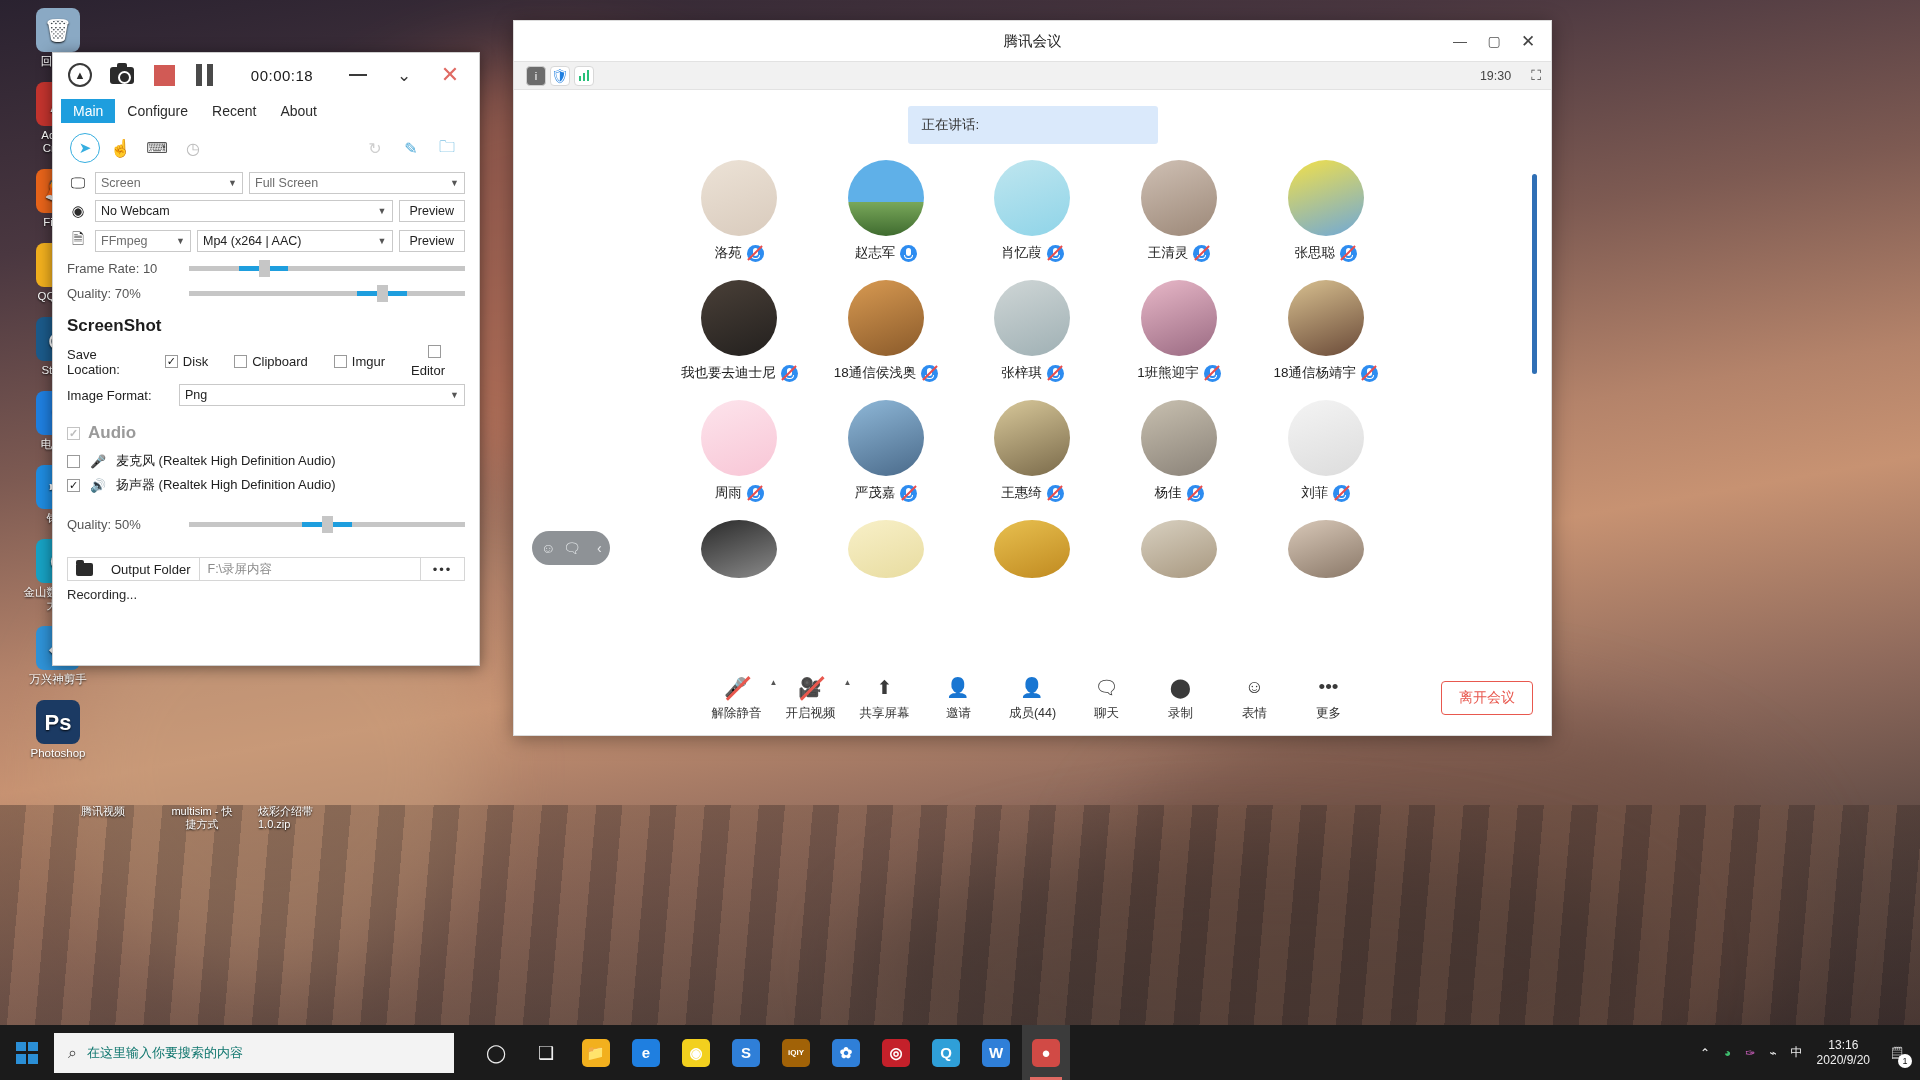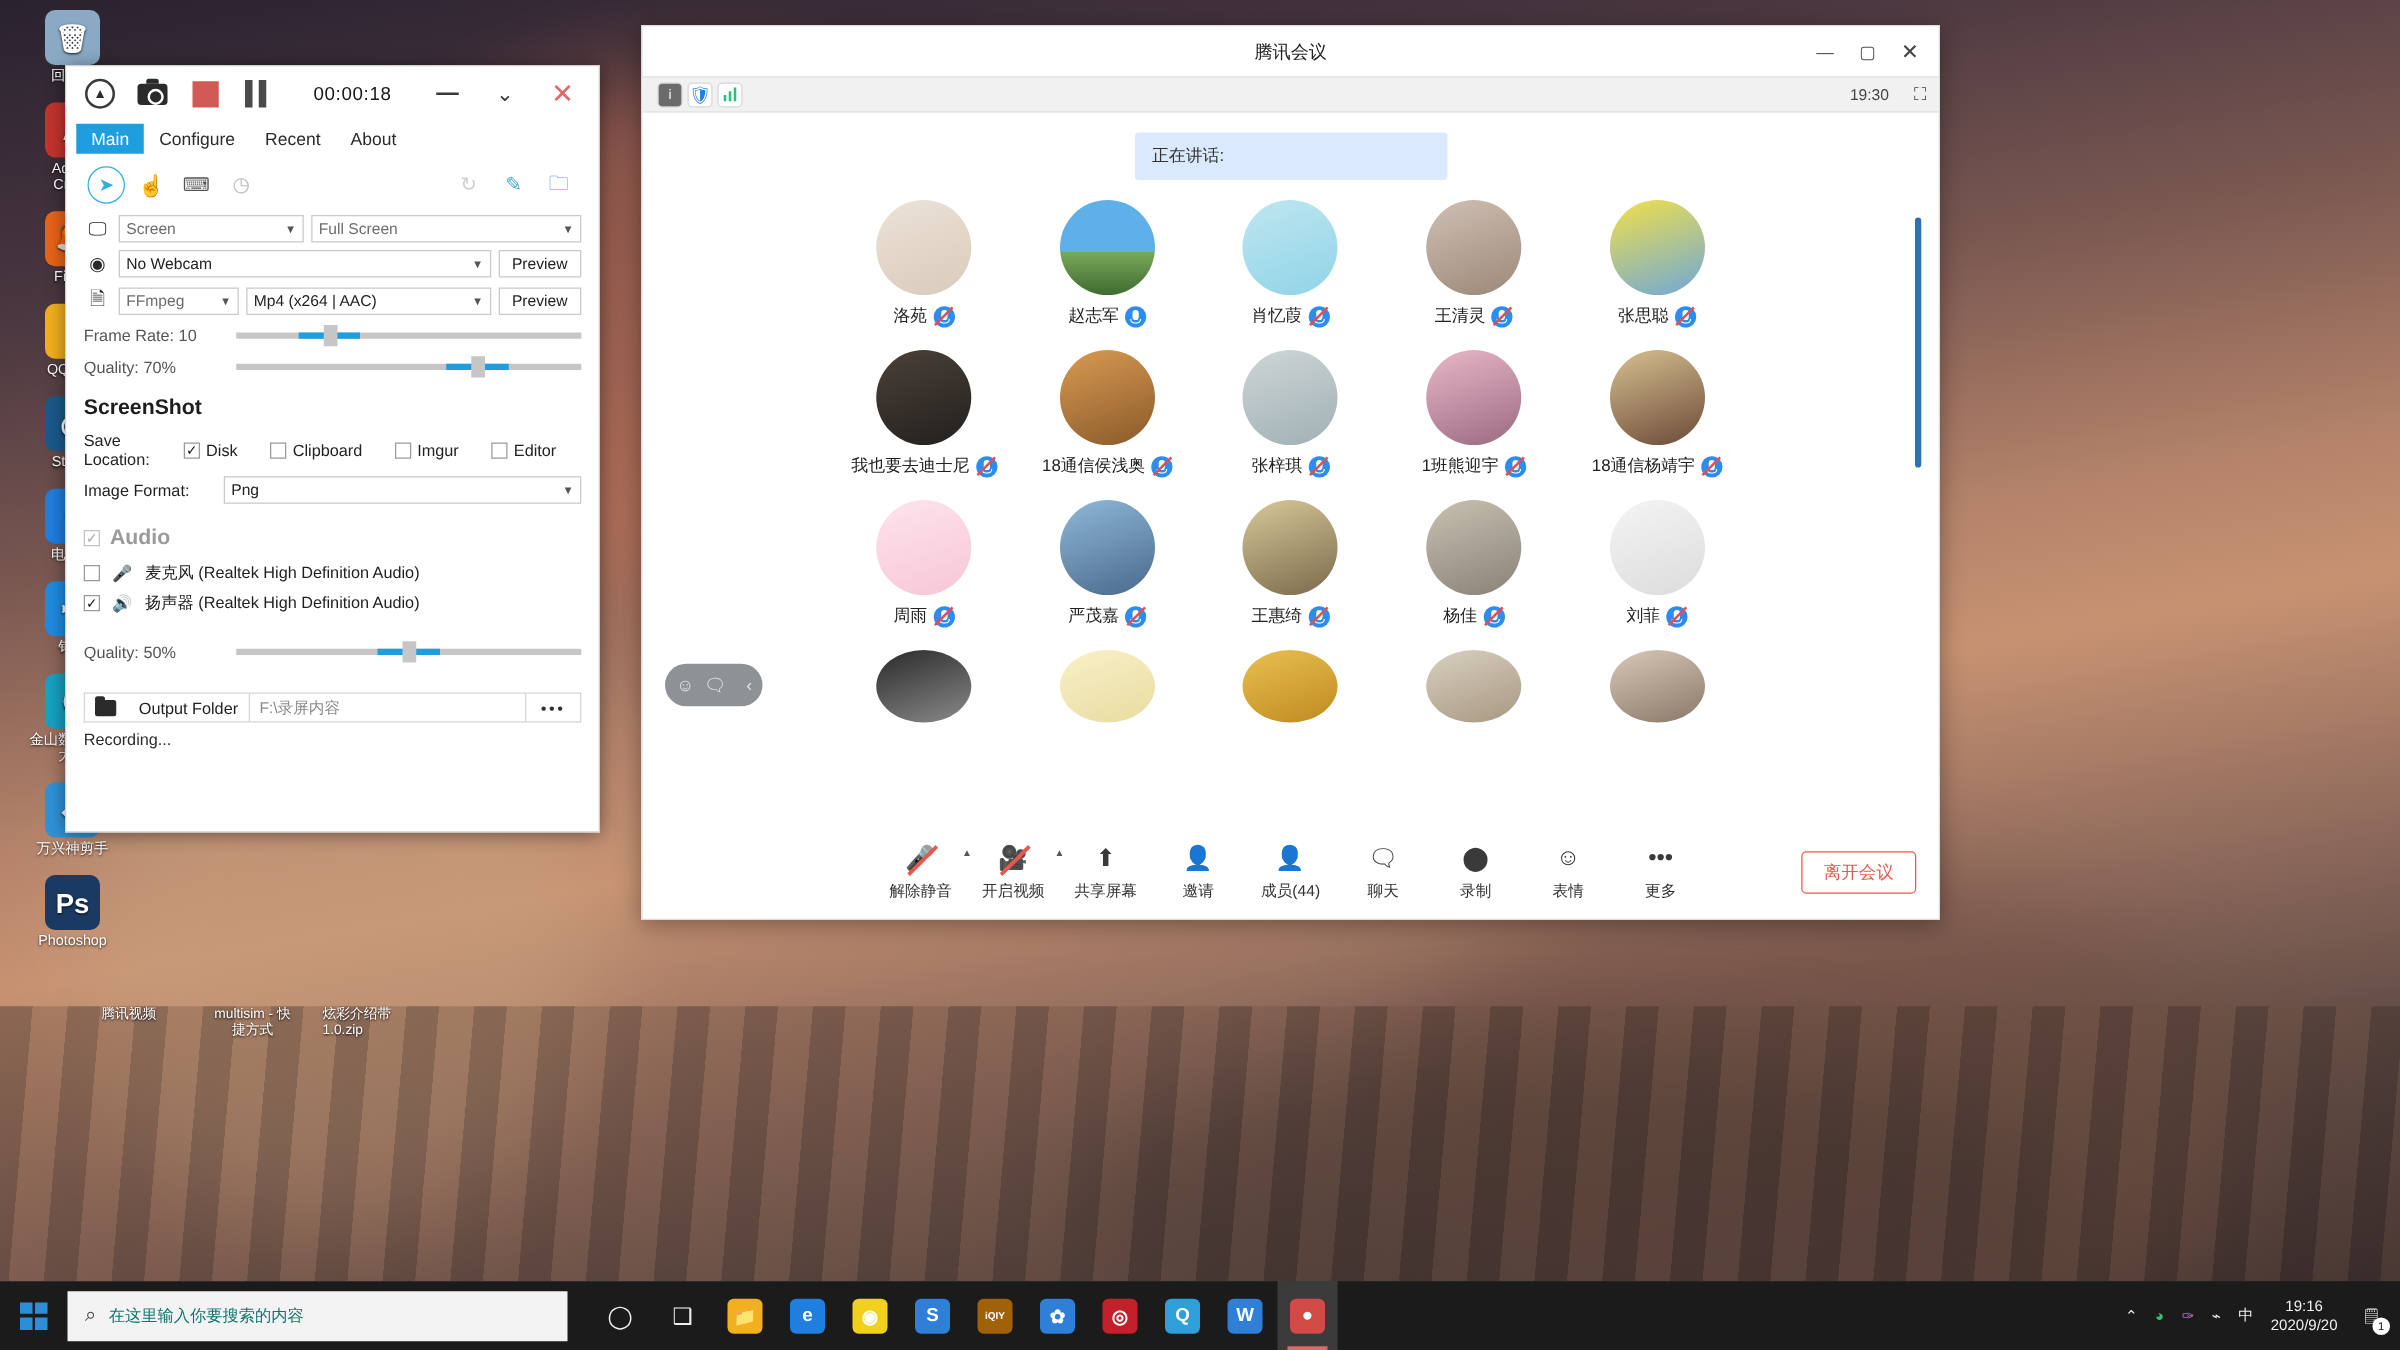--- a/index.html
+++ b/index.html
@@ -354,21 +354,21 @@
           <span class="chk-lbl">Disk</span>
         </span>
         <span style="display: flex; align-items: center; gap: 5px; margin-right: 8px;">
           <span class="chk"></span>
           <span class="chk-lbl">Clipboard</span>
         </span>
         <span style="display: flex; align-items: center; gap: 5px; margin-right: 8px;">
           <span class="chk"></span>
           <span class="chk-lbl">Imgur</span>
         </span>
-        <span style="display: flex; align-items: center; gap: 5px; margin-right: 8px;">
+        <span style="display: flex; align-items: center; gap: 5px; margin-right: 8px; flex-direction: column;">
           <span class="chk"></span>
           <span class="chk-lbl">Editor</span>
         </span>
       </div>
   </div>
 
   <div class="row">
     <span style="font-size:13px;color:#222;width:106px">Image Format:</span>
     <div class="sel dark" style="flex:1">
       <span>Png</span>
@@ -713,20 +713,20 @@
         <span class="sq" style="background:#d14a45;font-size:15px">●</span>
       </div>
     </div>
   <div class="tb-right">
     <span>⌃</span>
     <span style="color:#3fbf6f">◕</span>
     <span style="color:#d060c0">✑</span>
     <span>⌁</span>
     <span>中</span>
     <div class="tb-clock">
-      <div>19:16</div>
+      <div>13:16</div>
       <div>2020/9/20</div>
     </div>
     <div class="notif">🗒
       <span class="cnt">1</span>
     </div>
   </div>
 </div>
 
 </body></html>

